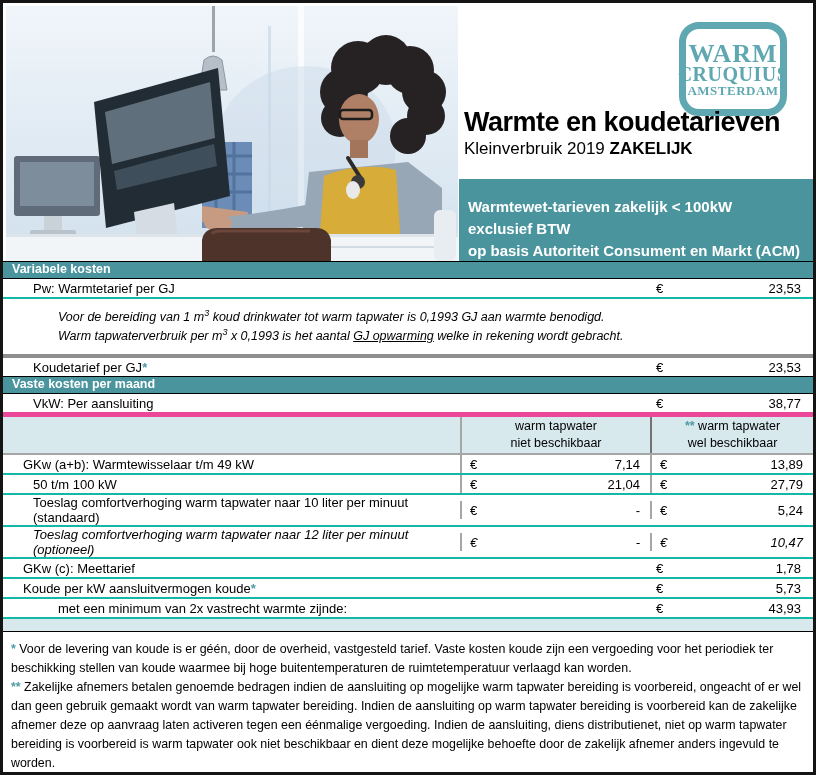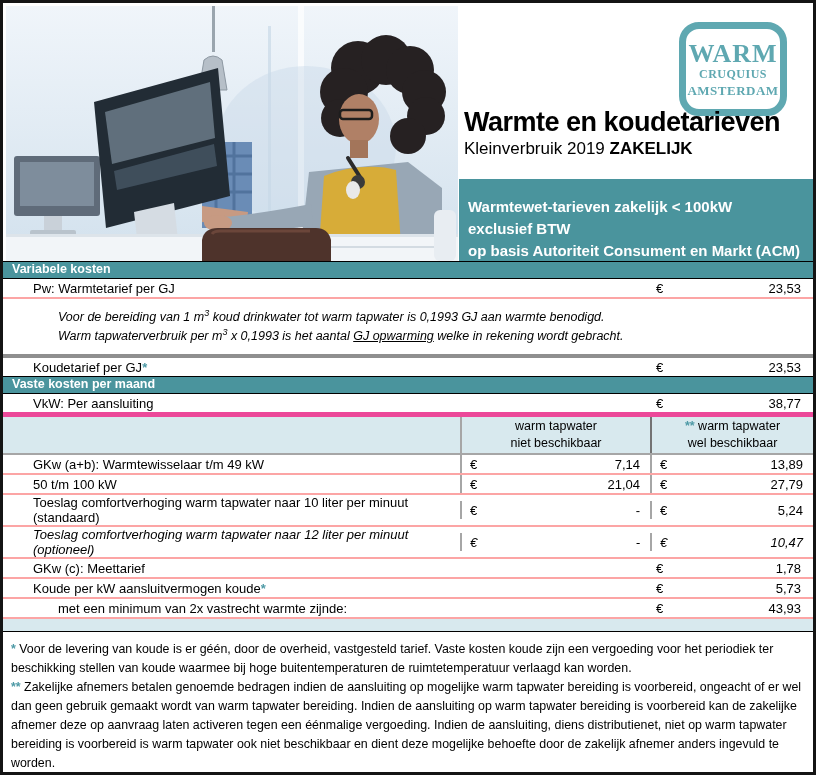--- a/index.html
+++ b/index.html
@@ -6,36 +6,36 @@
   body{width:816px;height:775px;font-family:"Liberation Sans",sans-serif;color:#000;}
   .page{position:relative;width:816px;height:775px;box-sizing:border-box;border:3px solid #141414;background:#fff;overflow:hidden;}
 
   
   .top{position:relative;height:258px;}
   .photo-wrap{position:absolute;left:3px;top:3px;width:452px;height:255px;overflow:hidden;}
   .logo{position:absolute;top:19px;right:26px;width:94px;height:80px;border:7px solid #5FA8B1;border-radius:20px;
         display:flex;flex-direction:column;align-items:center;justify-content:center;color:#5FA8B1;
         font-family:"Liberation Serif",serif;font-weight:bold;text-align:center;background:#fff;}
   .logo .l1{font-size:26px;line-height:25px;letter-spacing:1px;}
-  .logo .l2{font-size:12px;line-height:17px;letter-spacing:.5px;}
+  .logo .l2{font-size:20px;line-height:17px;letter-spacing:.5px;}
   .logo .l3{font-size:13px;line-height:15px;letter-spacing:.5px;}
   .title-block{position:absolute;left:461px;top:104px;width:350px;}
   .title{font-size:27px;font-weight:bold;line-height:30px;letter-spacing:-.5px;}
   .subtitle{font-size:17px;line-height:23px;}
   .subtitle .b{font-weight:bold;}
   .info-box{position:absolute;left:456px;top:176px;width:354px;height:82px;background:#4A949D;color:#fff;
             font-weight:bold;font-size:15px;line-height:22px;box-sizing:border-box;padding:17px 4px 0 9px;}
 
   
   .sec-header{background:#4A949D;border-top:1px solid #000;border-bottom:1px solid #000;color:#fff;
               font-weight:bold;font-size:12.5px;line-height:15px;padding:0 0 1px 9px;}
-  .row{display:flex;align-items:center;min-height:18px;font-size:13px;border-bottom:2px solid #fca5a5;background:#fff;}
+  .row{display:flex;align-items:center;min-height:18px;font-size:13px;border-bottom:2px solid #14b8a6;background:#fff;}
   .row.thicktop{border-top:4px solid #8F8F8F;border-bottom:none;}
   .lbl{flex:1;padding-left:30px;}
-  .lbl.ind-b{padding-left:30px;}
+  .lbl.ind-b{padding-left:20px;}
   .lbl.ind-c{padding-left:55px;}
   .star{color:#4E9AA6;font-weight:bold;}
   .cS{width:165px;display:flex;justify-content:space-between;align-items:center;box-sizing:border-box;padding:0 12px 0 8px;}
   .cA{width:190px;border-left:2px solid #A6A6A6;}
   .cB{width:163px;border-left:2px solid #A6A6A6;}
   .cA,.cB{display:flex;justify-content:space-between;align-items:center;box-sizing:border-box;padding:0 10px 0 8px;height:18px;}
   .notes{padding:3px 0 8px 55px;font-style:italic;font-size:12.5px;line-height:19px;background:#fff;margin-top:6px;}
   .notes sup{font-size:9px;vertical-align:super;line-height:0;}
   .notes .u{text-decoration:underline;}
   .subhdr{display:flex;background:#D8E9EE;border-bottom:2px solid #A6A6A6;font-size:12.5px;min-height:36px;}

